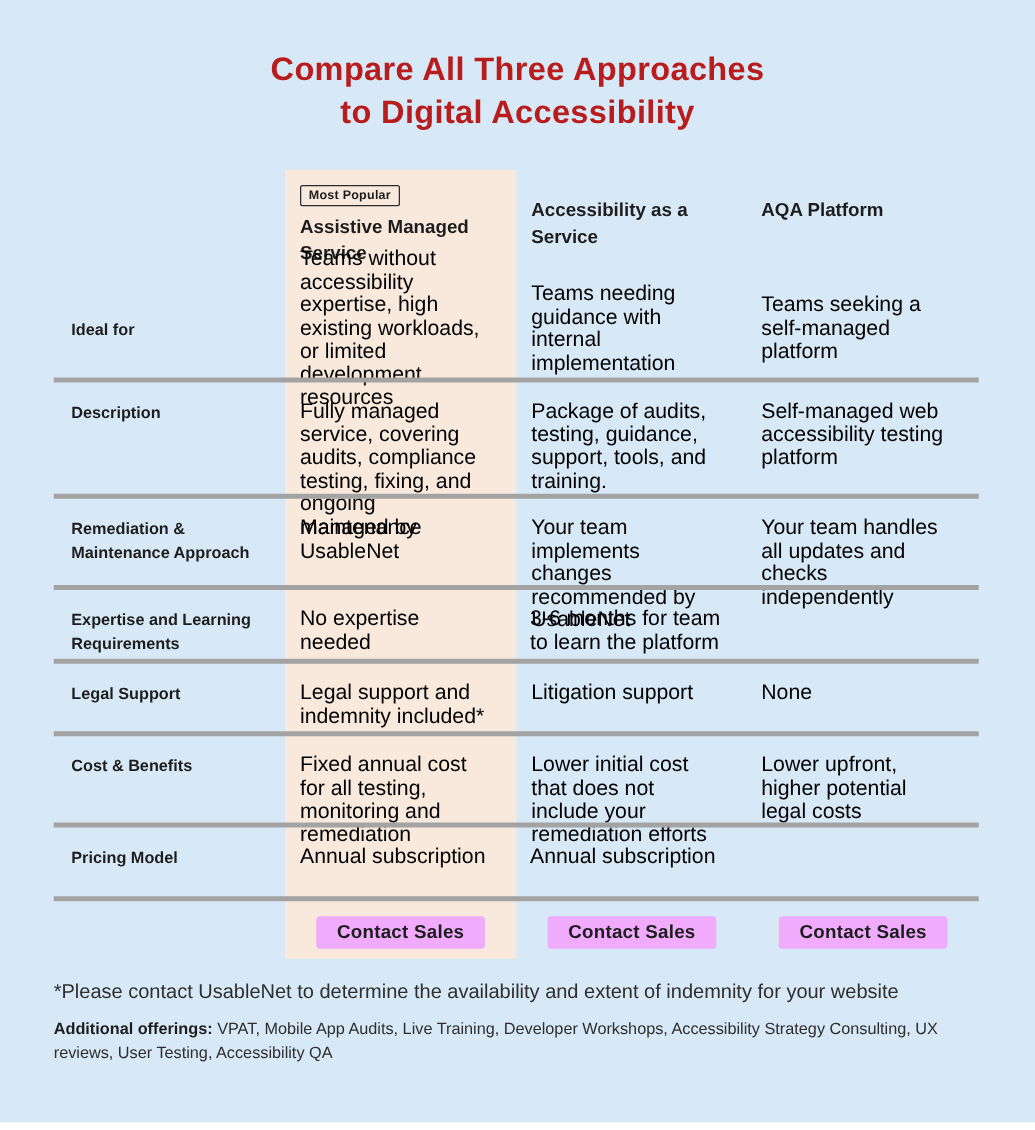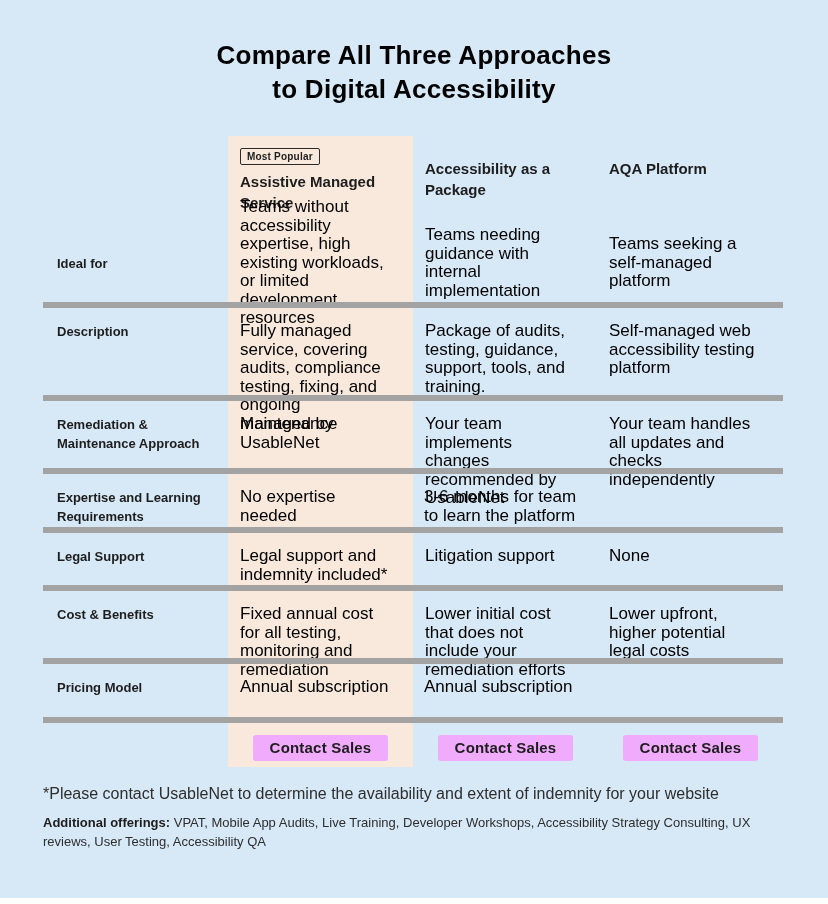--- a/index.html
+++ b/index.html
@@ -2,32 +2,32 @@
 <html><head>
 <meta charset="utf-8">
 <style>
   * { margin:0; padding:0; box-sizing:border-box; }
   html,body { width:828px; height:904px; background:#ffffff; font-family:"Liberation Sans", sans-serif; }
   .canvas {
     position:relative; width:828px; height:898px; background:#d7e8f6; overflow:hidden;
   }
   .page-title {
     position:absolute; top:38px; left:0; width:828px;
-    text-align:center; font-size:26px; font-weight:700; color:#000000;
+    text-align:center; font-size:26px; font-weight:700; color:#b91c1c;
     line-height:34px; letter-spacing:0.3px;
   }
   .cmp-table {
     position:absolute; top:136px; left:43px; width:740px;
   }
   .highlight-panel {
     position:absolute; top:0; left:185px; width:185px; height:631px;
     background:#f8e9dc;
   }
   .trow { position:relative; display:flex; width:740px; }
-  .trow.divided { border-top:6px solid #a3a3a3; }
+  .trow.divided { border-top:4px solid #a3a3a3; }
   .c0,.c1,.c2,.c3 { width:185px; flex:0 0 185px; }
   .c0 { padding:14px 22px 0 14px; }
   .c1 { padding:14px 20px 0 12px; }
   .c2 { padding:14px 20px 0 12px; }
   .c3 { padding:14px 20px 0 11px; }
   .row-header { height:88px; }
   .row-header .c1 { padding-top:10px; }
   .row-header .c2, .row-header .c3 { padding-top:22px; }
   .row-ideal   { height:78px;align-items:center; }
   .row-ideal .c0, .row-ideal .c1, .row-ideal .c2, .row-ideal .c3 { padding-top:0; }
@@ -79,21 +79,21 @@
   <div class="cmp-table">
     <div class="highlight-panel"></div>
 
     <div class="trow row-header">
       <div class="c0"></div>
       <div class="c1">
         <span class="badge">Most Popular</span>
         <div class="col-header">Assistive Managed Service</div>
       </div>
       <div class="c2">
-        <div class="col-header">Accessibility as a Package</div>
+        <div class="col-header">Accessibility as a Service</div>
       </div>
       <div class="c3">
         <div class="col-header">AQA Platform</div>
       </div>
     </div>
 
     <div class="trow row-ideal">
       <div class="c0">
           <div class="row-label">Ideal for</div>
         </div>

